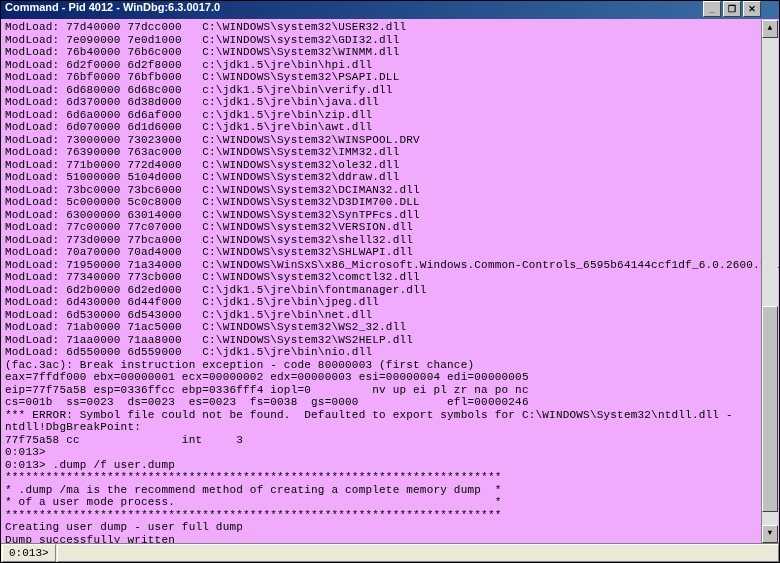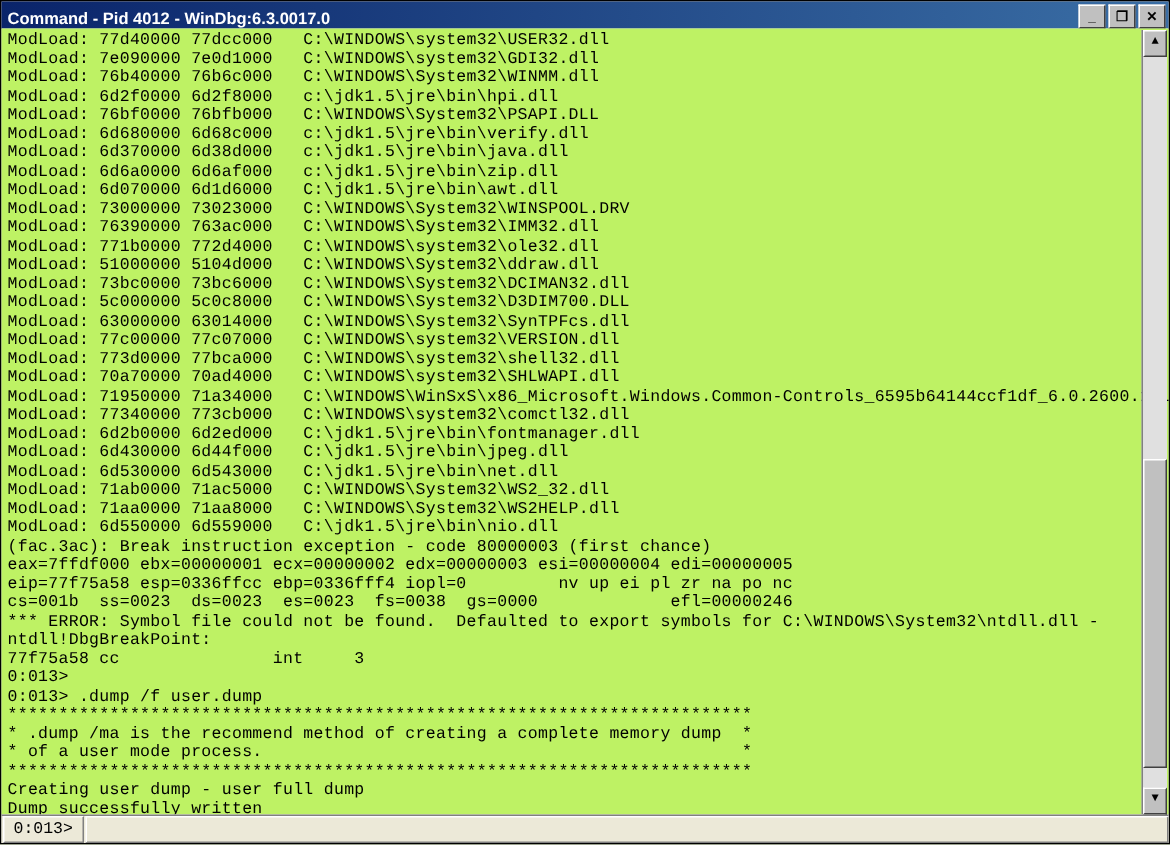--- a/index.html
+++ b/index.html
@@ -19,26 +19,26 @@
     border: 1px solid #000;
     background: #fff;
     display: flex;
     flex-direction: column;
   }
   .titlebar {
     height: 18px;
     background: linear-gradient(to right, #0a246a, #3a6ea5);
     color: #fff;
     display: flex;
-    align-items: flex-end;
+    align-items: flex-start;
     font-family: Tahoma, Arial, sans-serif;
     font-size: 11px;
     font-weight: bold;
     padding-left: 4px;
-    padding-right: 2px;
+    padding-right: 18px;
     user-select: none;
   }
   .titlebar .title-text { flex: 1; }
   .win-buttons { display: flex; gap: 2px; }
   .win-button {
     width: 16px;
     height: 14px;
     background: #c0c0c0;
     border: 1px solid #fff;
     border-right-color: #404040;
@@ -46,21 +46,21 @@
     font-family: Arial, sans-serif;
     font-size: 9px;
     line-height: 12px;
     text-align: center;
     color: #000;
     cursor: pointer;
     display:flex;align-items:center;justify-content:center;
   }
   .console {
     flex: 1;
-    background: #bef264;
+    background: #f0abfc;
     color: #000;
     padding: 2px 4px;
     white-space: pre;
     overflow: hidden;
     line-height: 12.5px;
     letter-spacing: 0.2px;
   }
   .console .line { display: block; }
   .statusbar {
     height: 18px;

